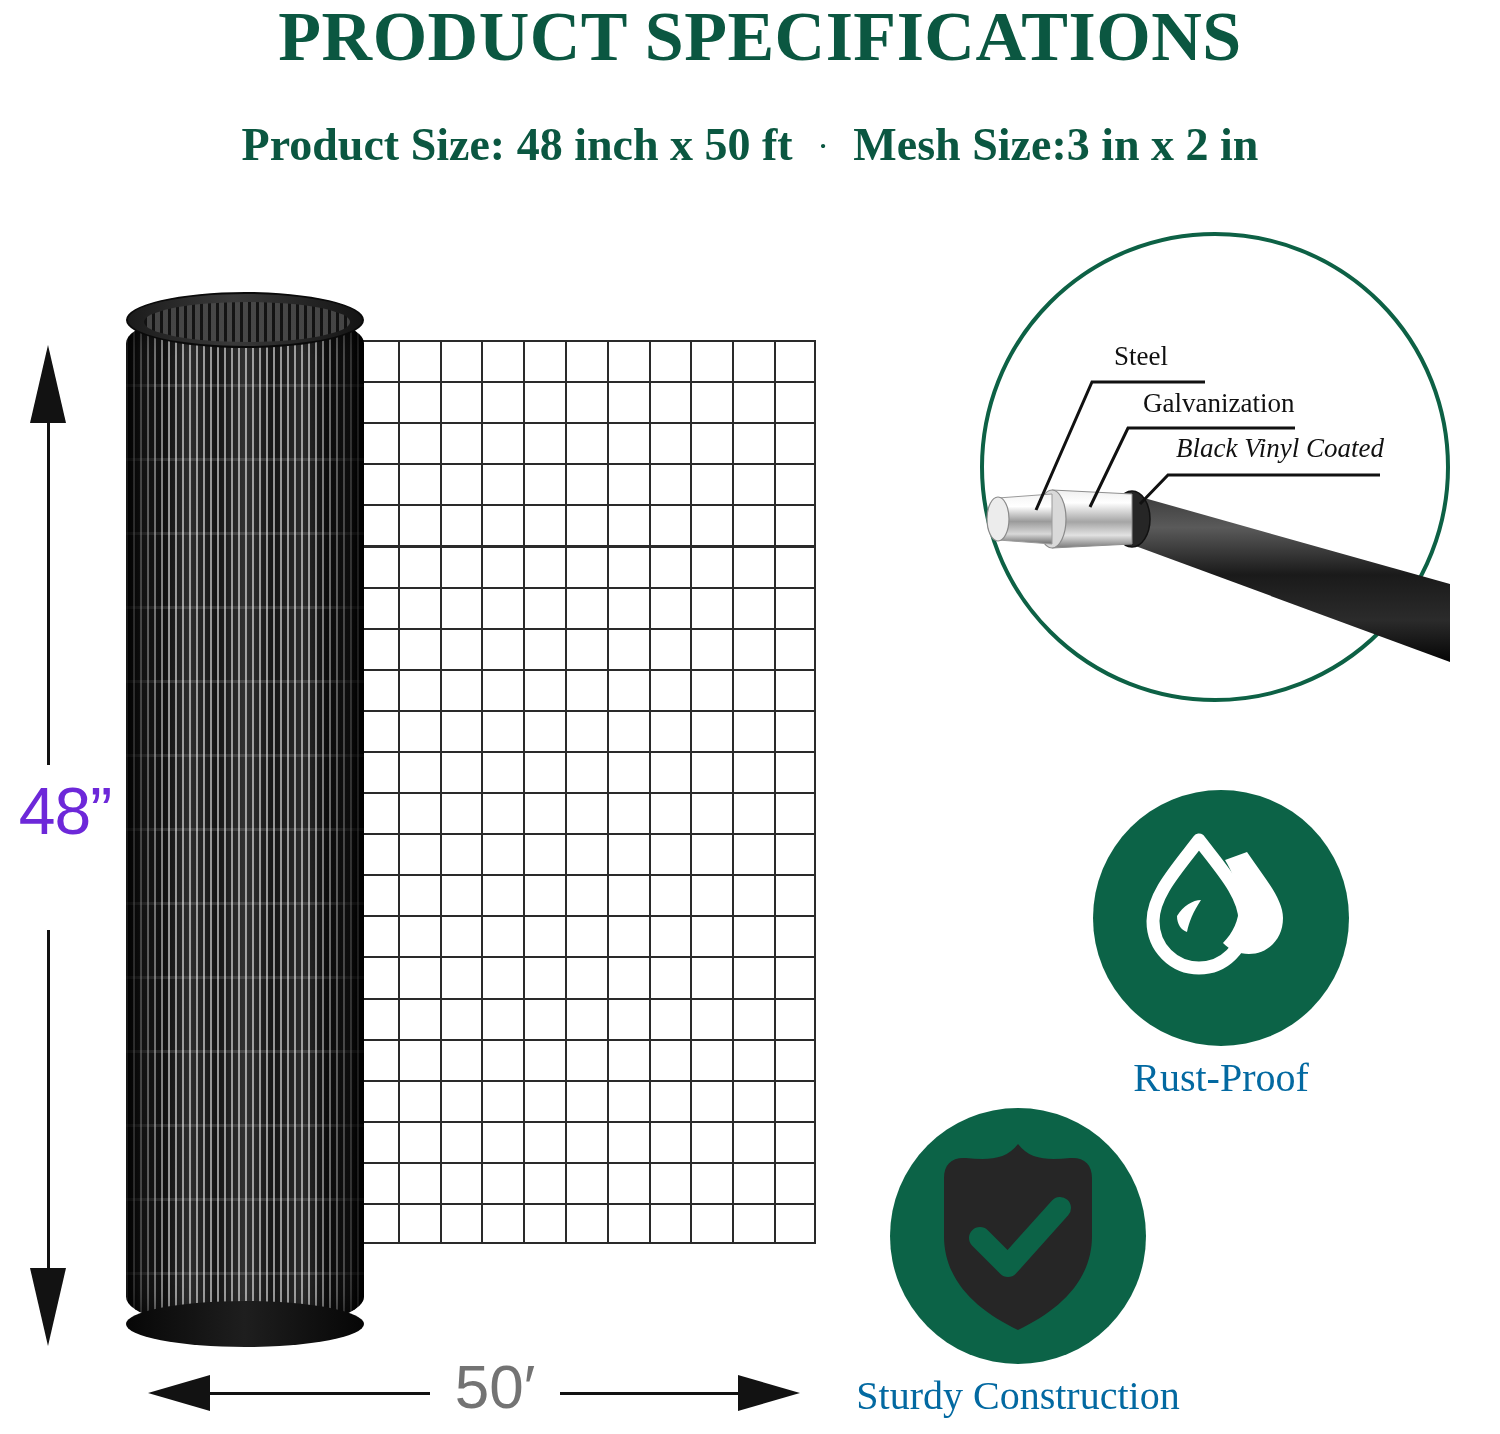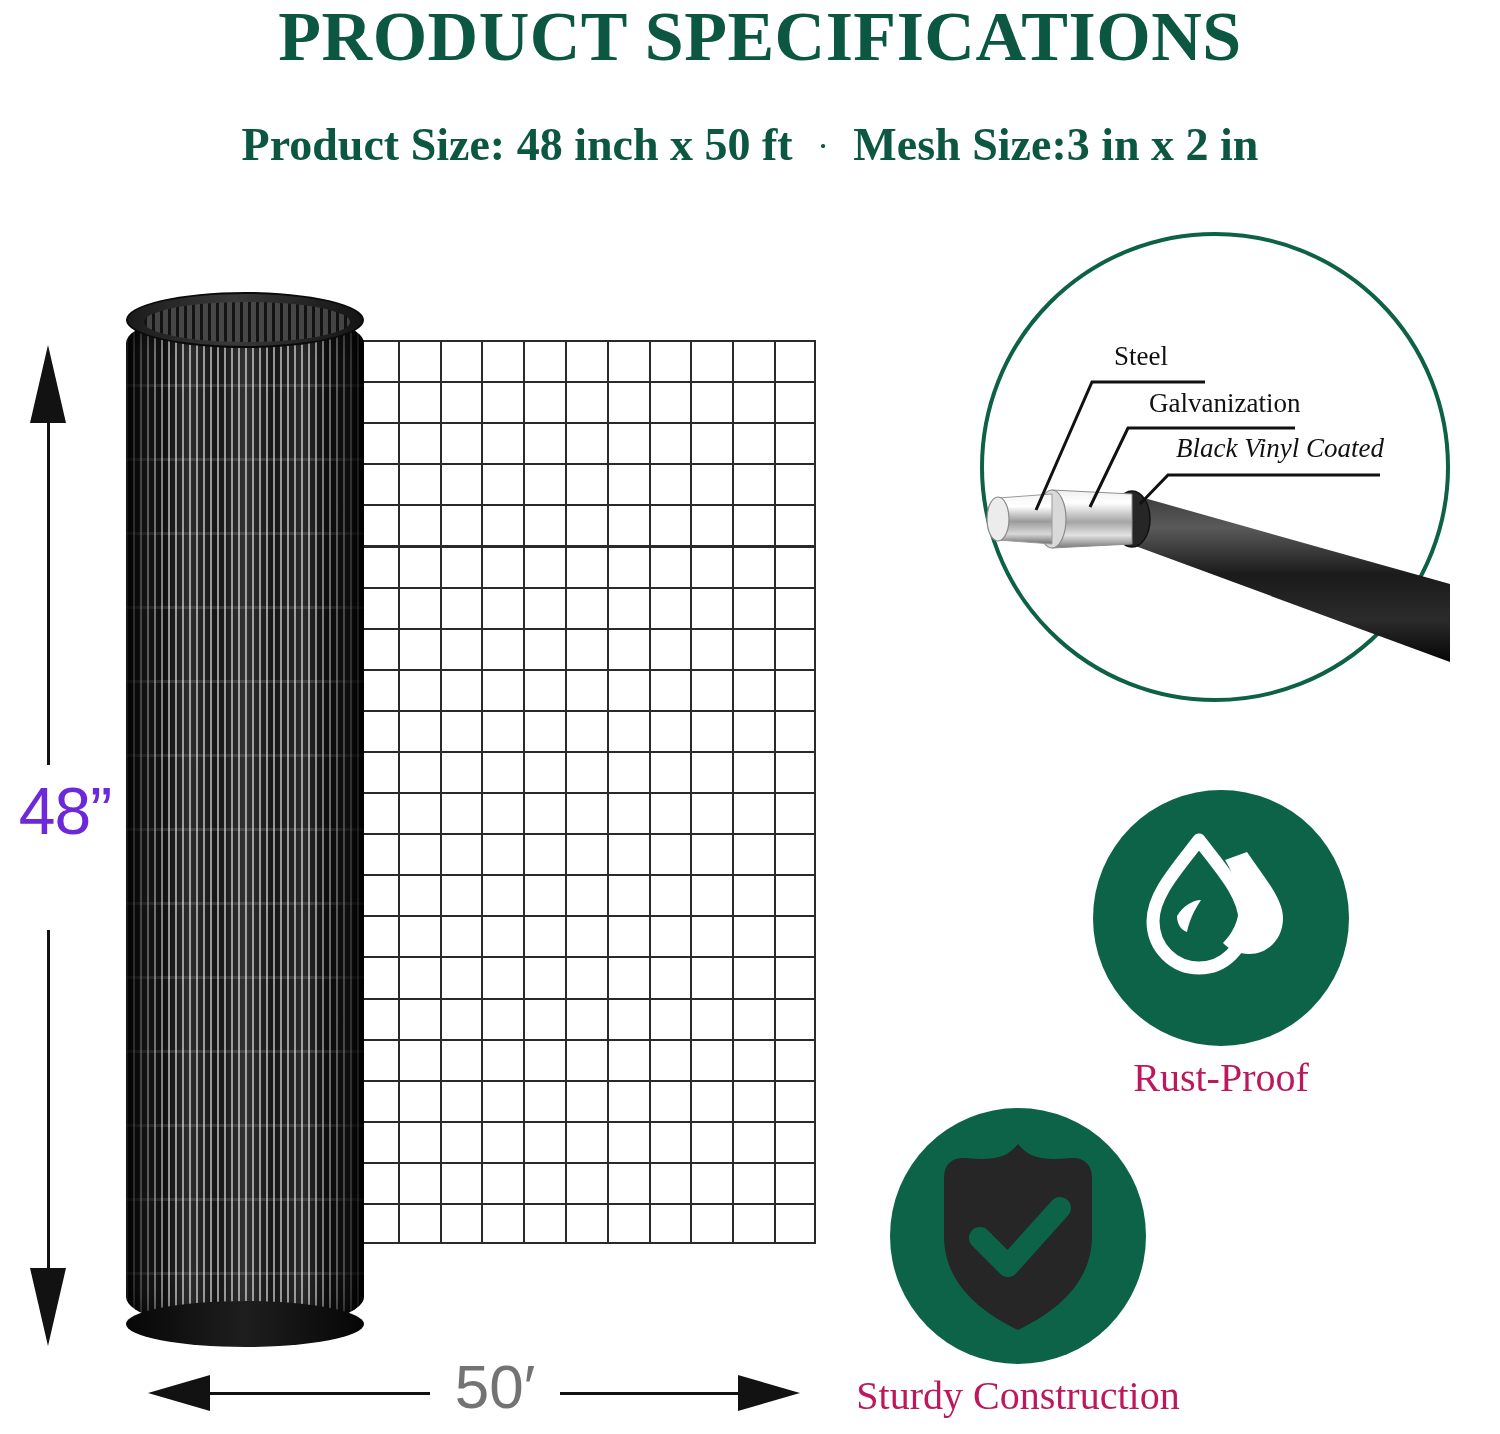--- a/index.html
+++ b/index.html
@@ -249,36 +249,36 @@
   #callout svg { position: absolute; left: 0; top: 0; }
   .callout-label {
     position: absolute;
     font-family: "Liberation Serif", "DejaVu Serif", serif;
     font-size: 27px;
     color: #111111;
     white-space: nowrap;
     line-height: 1.0;
   }
   #lbl-steel   { left: 134px; top: 111px; }
-  #lbl-galv    { left: 169px; top: 158px; text-align: right; }
+  #lbl-galv    { left: 163px; top: 158px; text-align: right; }
   #lbl-vinyl   { left: 196px; top: 203px; font-style: italic; }
 
   
   .badge { position: absolute; }
   .badge-circle {
     position: absolute;
     left: 0; top: 0;
     border-radius: 50%;
     background: #0c6347;
   }
   .badge-label {
     position: absolute;
     text-align: center;
     font-family: "Liberation Serif", "DejaVu Serif", serif;
-    color: #be185d;
+    color: #0369a1;
     white-space: nowrap;
     line-height: 1.0;
   }
 
   #badge-rust { left: 1093px; top: 790px; width: 256px; height: 300px; }
   #badge-rust .badge-circle { width: 256px; height: 256px; }
   #badge-rust .badge-label {
     left: -30px; top: 268px; width: 316px; font-size: 40px;
   }
 

